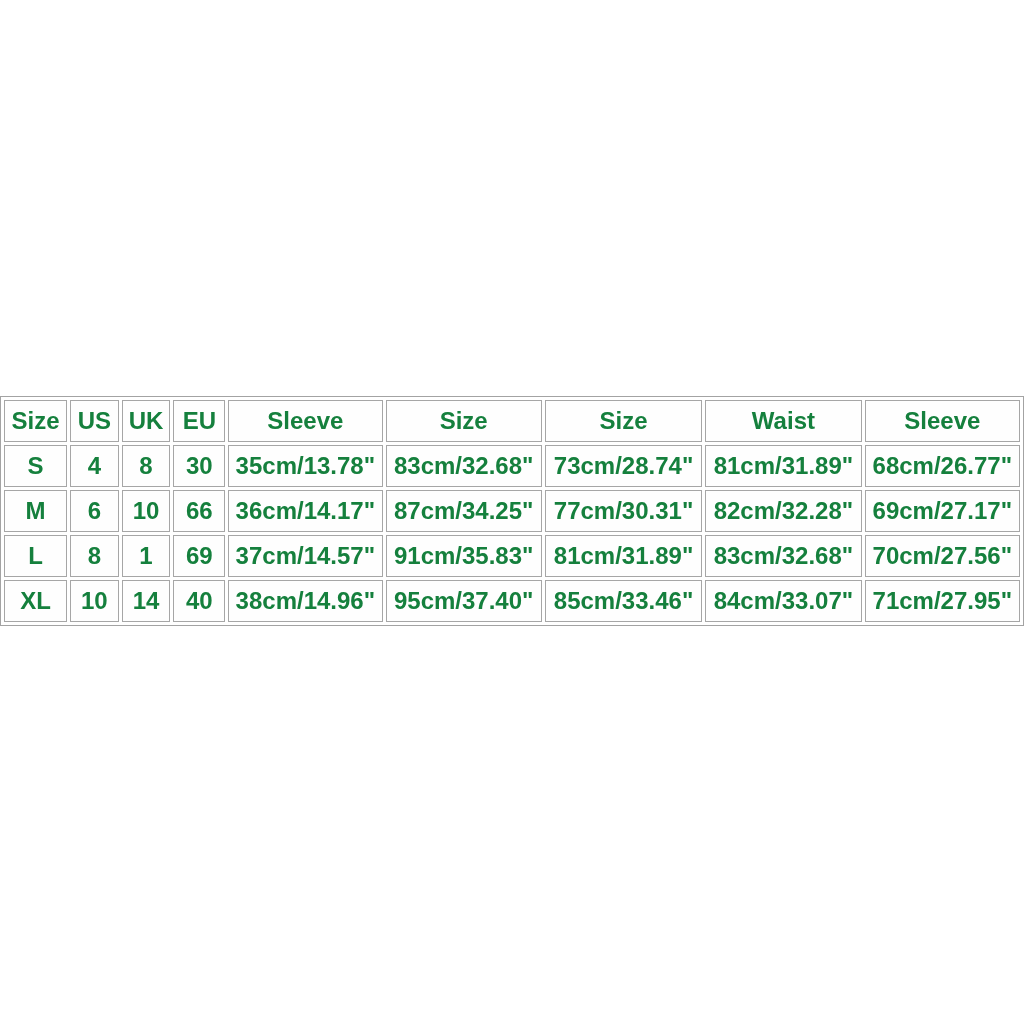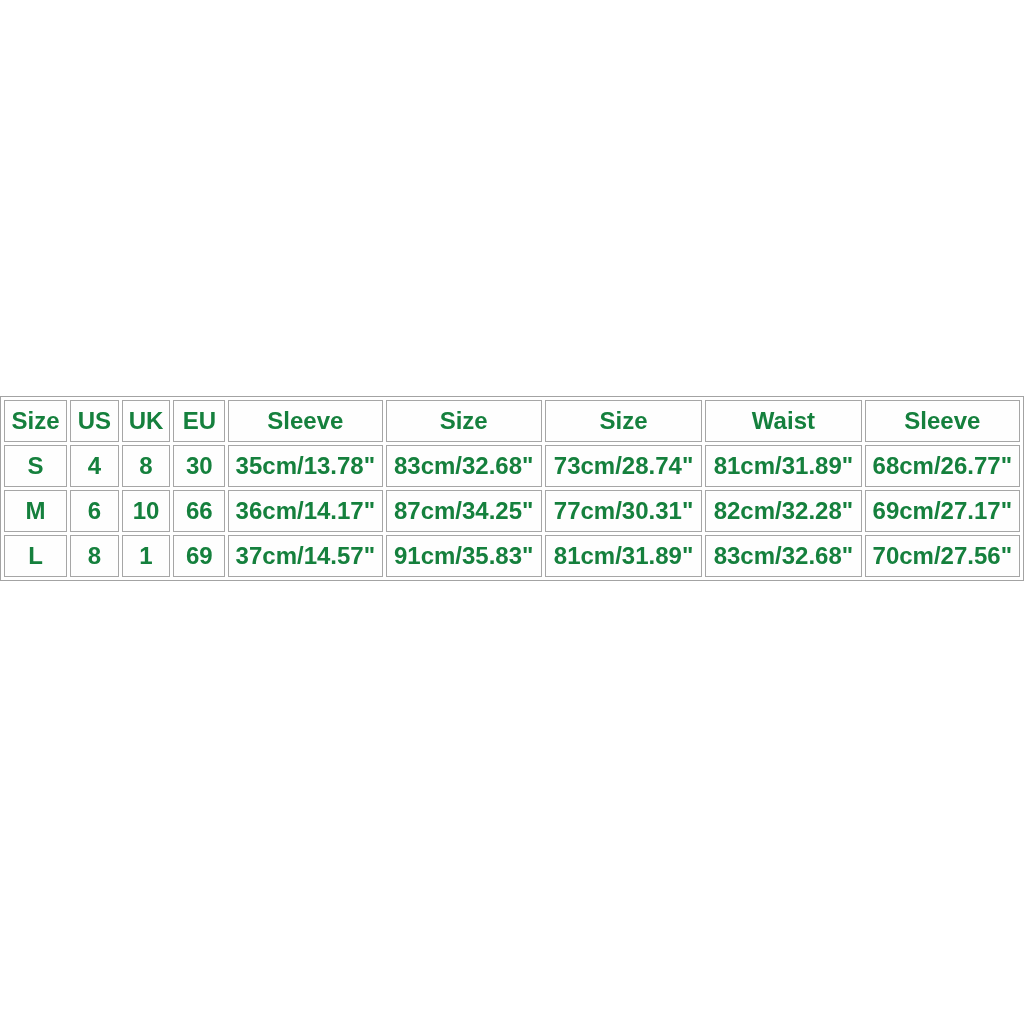--- a/index.html
+++ b/index.html
@@ -100,15 +100,26 @@
           <td>L</td>
           <td>8</td>
           <td>1</td>
           <td>69</td>
           <td>37cm/14.57"</td>
           <td>91cm/35.83"</td>
           <td>81cm/31.89"</td>
           <td>83cm/32.68"</td>
           <td>70cm/27.56"</td>
         </tr>
+        <tr>
+          <td>XL</td>
+          <td>10</td>
+          <td>14</td>
+          <td>40</td>
+          <td>38cm/14.96"</td>
+          <td>95cm/37.40"</td>
+          <td>85cm/33.46"</td>
+          <td>84cm/33.07"</td>
+          <td>71cm/27.95"</td>
+        </tr>
       </tbody>
   </table>
 </div>
 
 </body></html>

